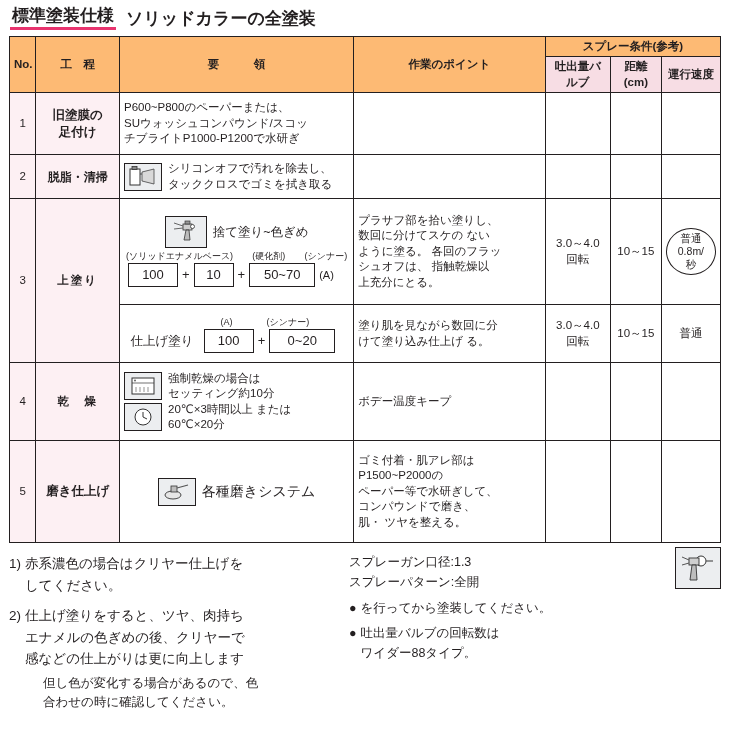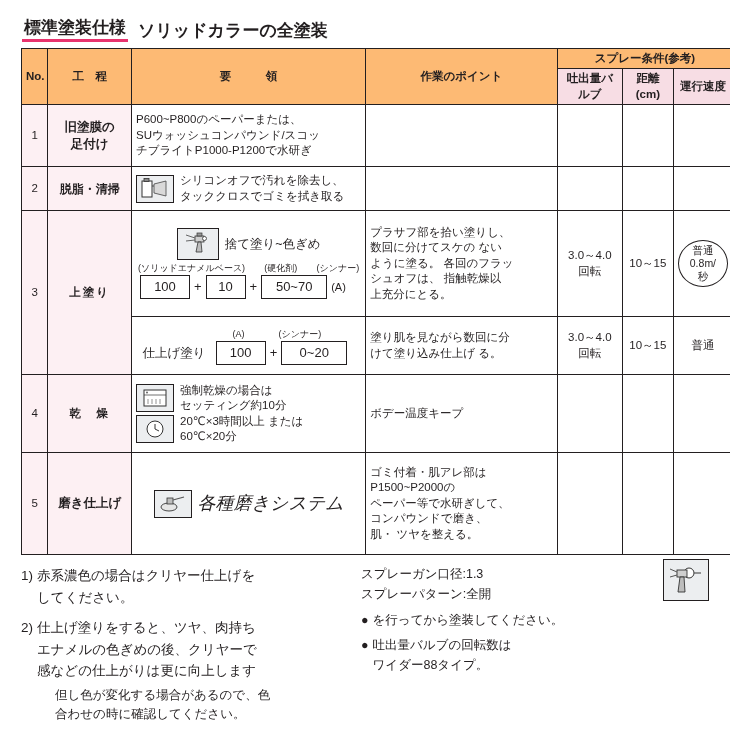--- a/index.html
+++ b/index.html
@@ -1,17 +1,17 @@
 <!DOCTYPE html>
 <html><head>
 <meta charset="utf-8">
 <style>
   html,body{margin:0;padding:0;background:#ffffff;}
   body{width:730px;height:730px;font-family:"Liberation Sans","DejaVu Sans",sans-serif;color:#231f20;}
-  .page{position:relative;width:730px;height:730px;box-sizing:border-box;padding:12px;}
+  .page{position:relative;width:730px;height:730px;box-sizing:border-box;padding:0;}
 
   
   .doc-header{display:flex;align-items:flex-end;gap:10px;padding:6px 10px 4px 10px;}
   .doc-header .badge{
     font-size:17px;font-weight:bold;letter-spacing:0px;
     border-bottom:3px solid #e8336e;padding:0 2px 1px 2px;line-height:1.15;
   }
   .doc-header .title{font-size:17px;font-weight:bold;line-height:1.15;padding-bottom:1px;}
 
   
@@ -281,21 +281,21 @@
         <td class="gist">
           <div class="gist-flex" style="justify-content:center;">
             <div class="icon-box sm">
               <svg width="30" height="22" viewBox="0 0 30 22" aria-hidden="true">
                 <ellipse cx="11" cy="14" rx="8" ry="4" fill="#e6e6e6" stroke="#333" stroke-width="0.9"></ellipse>
                 <rect x="9" y="5" width="6" height="6" fill="#bdbdbd" stroke="#333" stroke-width="0.8"></rect>
                 <path d="M15 7 L26 4" stroke="#555" stroke-width="1.2"></path>
               </svg>
             </div>
             <div class="gist-text" style="flex:0 0 auto;">
-              <div style="font-size:18px;font-style:italic;">各種磨きシステム</div>
+              <div style="font-size:14px;">各種磨きシステム</div>
             </div>
           </div>
         </td>
         <td class="point">
           <div>ゴミ付着・肌アレ部は</div>
           <div>P1500~P2000の</div>
           <div>ペーパー等で水研ぎして、</div>
           <div>コンパウンドで磨き、</div>
           <div>肌・ ツヤを整える。</div>
         </td>

